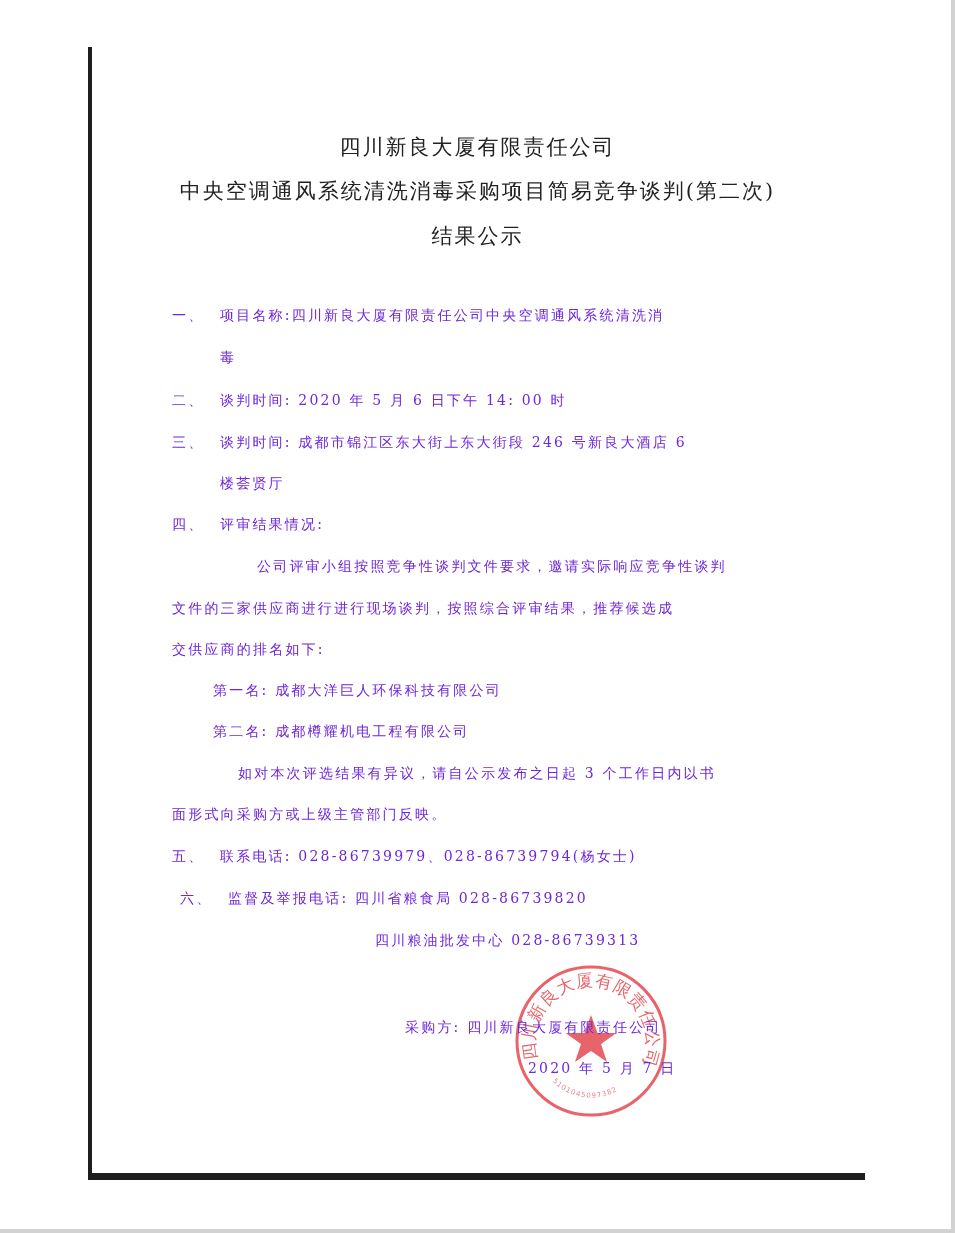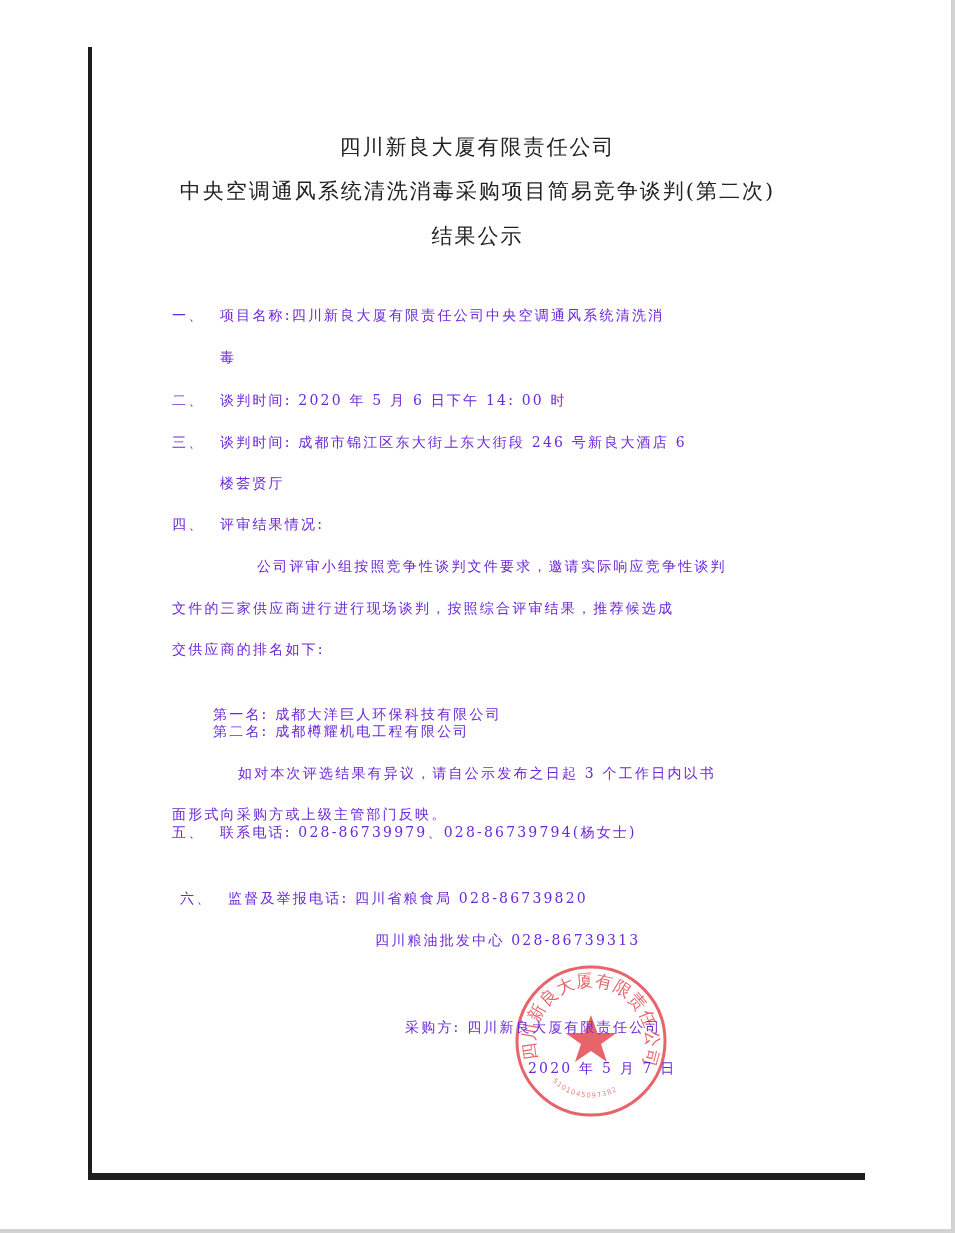--- a/index.html
+++ b/index.html
@@ -48,26 +48,26 @@
     <span class="num">三、</span><span>谈判时间:</span><span> 成都市锦江区东大街上东大街段 246 号新良大酒店 6</span>
   </div>
   <div class="line" style="left:220px; top:475px;text-align:center;">楼荟贤厅</div>
 
   <div class="line" style="left:172px; top:516px;">
     <span class="num">四、</span><span>评审结果情况:</span>
   </div>
   <div class="line" style="left:213px; top:558px;margin-left:44px;">公司评审小组按照竞争性谈判文件要求，邀请实际响应竞争性谈判</div>
   <div class="line" style="left:172px; top:600px;">文件的三家供应商进行进行现场谈判，按照综合评审结果，推荐候选成</div>
   <div class="line" style="left:172px; top:641px;">交供应商的排名如下:</div>
-  <div class="line" style="left:213px; top:706px;">第一名: 成都大洋巨人环保科技有限公司</div>
+  <div class="line" style="left:213px; top:682px;">第一名: 成都大洋巨人环保科技有限公司</div>
   <div class="line" style="left:213px; top:723px;">第二名: 成都樽耀机电工程有限公司</div>
   <div class="line" style="left:213px; top:765px;margin-left:25px;">如对本次评选结果有异议，请自公示发布之日起 3 个工作日内以书</div>
   <div class="line" style="left:172px; top:806px;">面形式向采购方或上级主管部门反映。</div>
 
-  <div class="line" style="left:172px; top:824px;">
+  <div class="line" style="left:172px; top:848px;">
     <span class="num">五、</span><span>联系电话:</span><span> 028-86739979、028-86739794(杨女士)</span>
   </div>
 
   <div class="line" style="left:180px; top:890px;">
     <span class="num">六、</span><span>监督及举报电话:</span><span> 四川省粮食局 028-86739820</span>
   </div>
   <div class="line" style="left:375px; top:932px;">四川粮油批发中心 028-86739313</div>
 
   <svg class="seal" viewBox="0 0 156 156">
     <defs>

